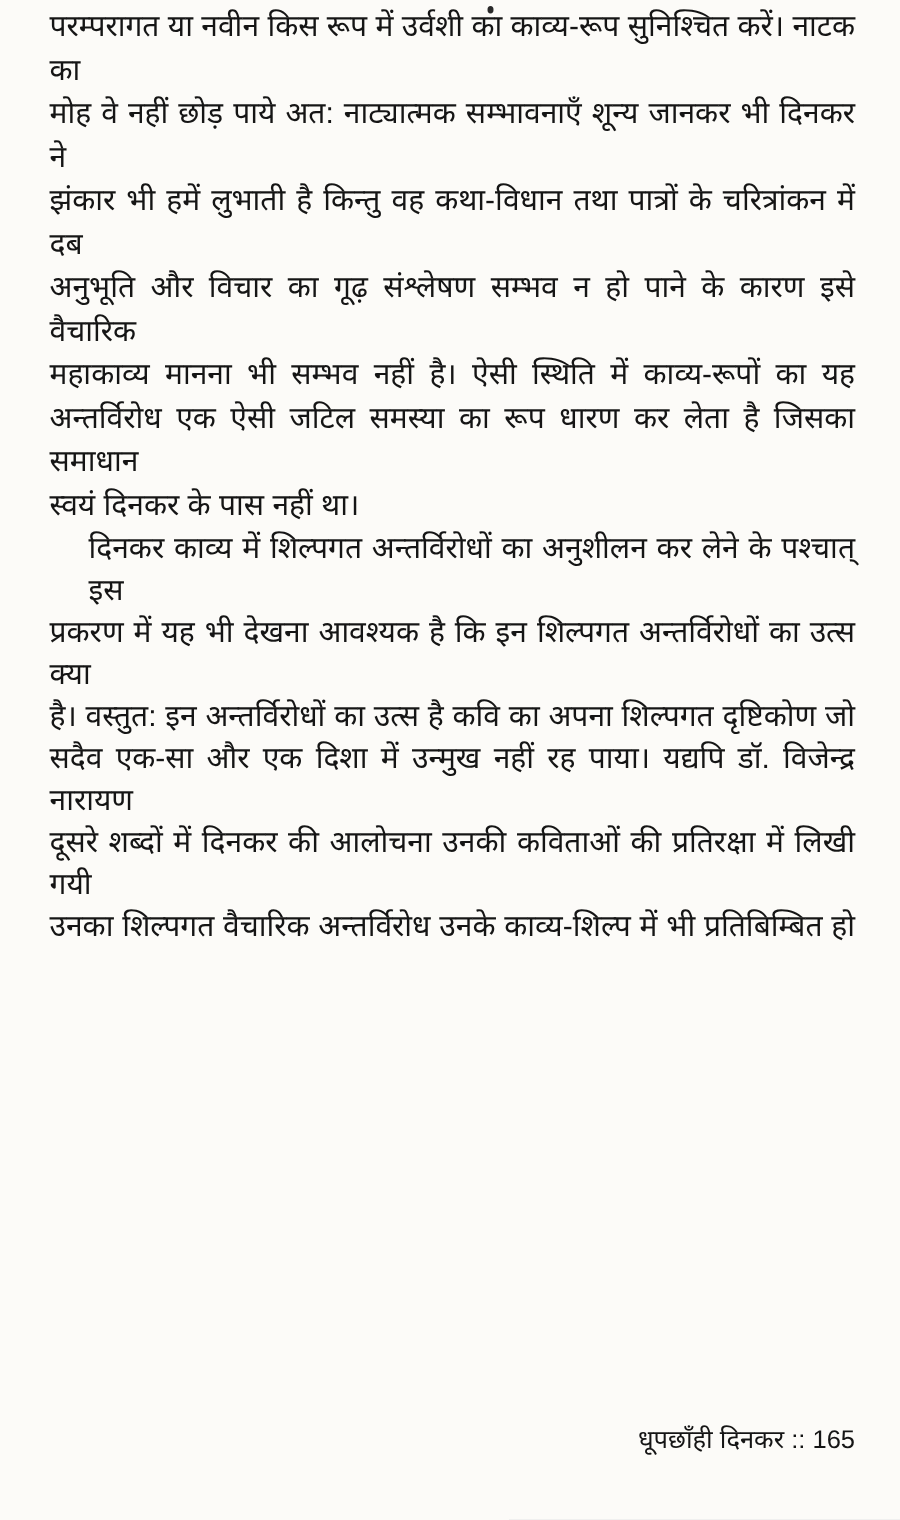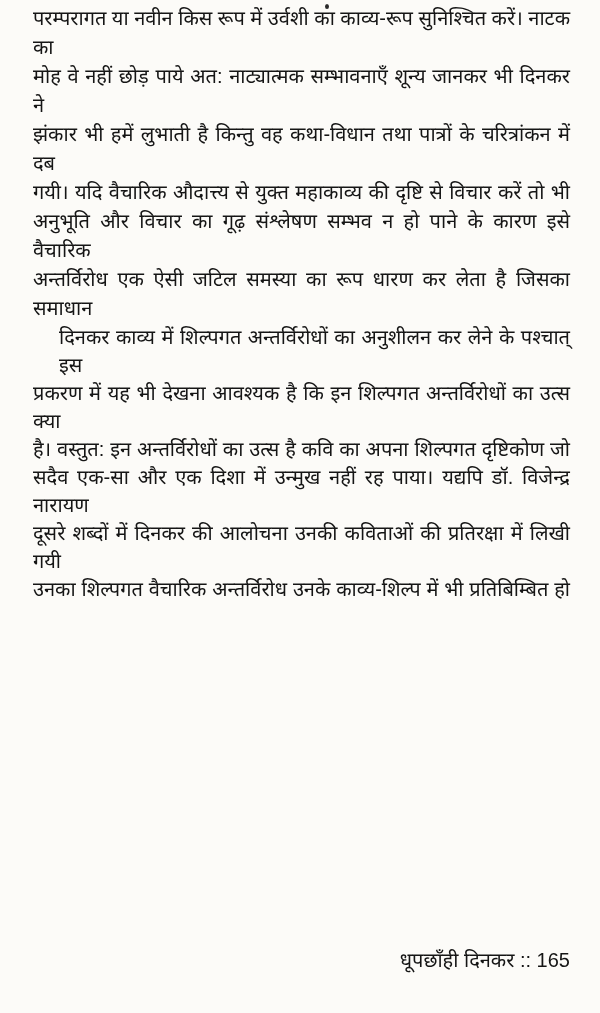--- a/index.html
+++ b/index.html
@@ -39,21 +39,21 @@
     line-height: 26px;
     font-weight: 600;
     margin: 56px 0 33px 0;
     text-align: left;
   }
   .para-1 { margin-top: 0; }
   .footer {
     position: absolute;
     right: 30px;
     top: 946px;
-    font-size: 20px;
+    font-size: 17px;
     line-height: 28px;
     text-align: right;
   }
   .speck {
     position: absolute;
     left: 325px;
     top: 4px;
     width: 4px;
     height: 5px;
     background: #2a2a2a;
@@ -65,23 +65,24 @@
 
 <div class="page">
   <div class="speck"></div>
 
   <div class="content">
     <div id="para-slot-0">
         <div class="paragraph para-0">
           <div class="line">परम्परागत या नवीन किस रूप में उर्वशी का काव्य-रूप सुनिश्चित करें। नाटक का</div>
           <div class="line">मोह वे नहीं छोड़ पाये अत: नाट्यात्मक सम्भावनाएँ शून्य जानकर भी दिनकर ने</div>
           <div class="line">झंकार भी हमें लुभाती है किन्तु वह कथा-विधान तथा पात्रों के चरित्रांकन में दब</div>
-          <div class="line">गयी। यदि वैचारिक औदात्त्य से युक्त महाकाव्य की दृष्टि से विचार करें तो भी</div>
           <div class="line">अनुभूति और विचार का गूढ़ संश्लेषण सम्भव न हो पाने के कारण इसे वैचारिक</div>
+          <div class="line">महाकाव्य मानना भी सम्भव नहीं है। ऐसी स्थिति में काव्य-रूपों का यह</div>
           <div class="line">अन्तर्विरोध एक ऐसी जटिल समस्या का रूप धारण कर लेता है जिसका समाधान</div>
+          <div class="line last-left">स्वयं दिनकर के पास नहीं था।</div>
         </div>
       </div>
 
 
     <div id="para-slot-1">
         <div class="paragraph para-1">
           <div class="line first-indent">दिनकर काव्य में शिल्पगत अन्तर्विरोधों का अनुशीलन कर लेने के पश्चात् इस</div>
           <div class="line">प्रकरण में यह भी देखना आवश्यक है कि इन शिल्पगत अन्तर्विरोधों का उत्स क्या</div>
           <div class="line">है। वस्तुत: इन अन्तर्विरोधों का उत्स है कवि का अपना शिल्पगत दृष्टिकोण जो</div>
           <div class="line">सदैव एक-सा और एक दिशा में उन्मुख नहीं रह पाया। यद्यपि डॉ. विजेन्द्र नारायण</div>

